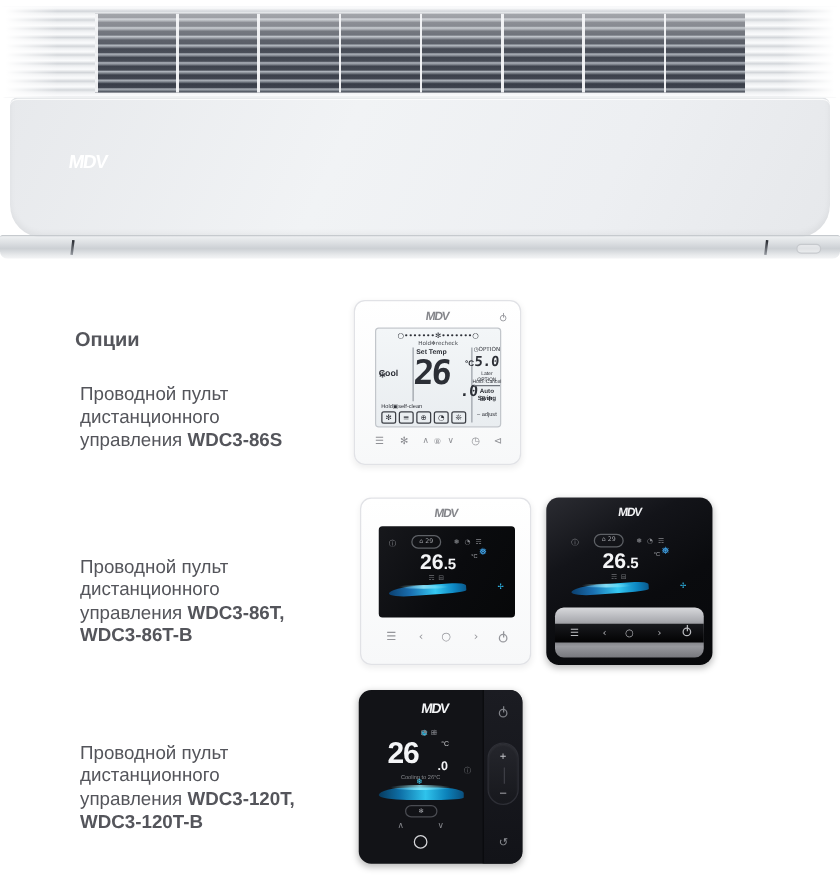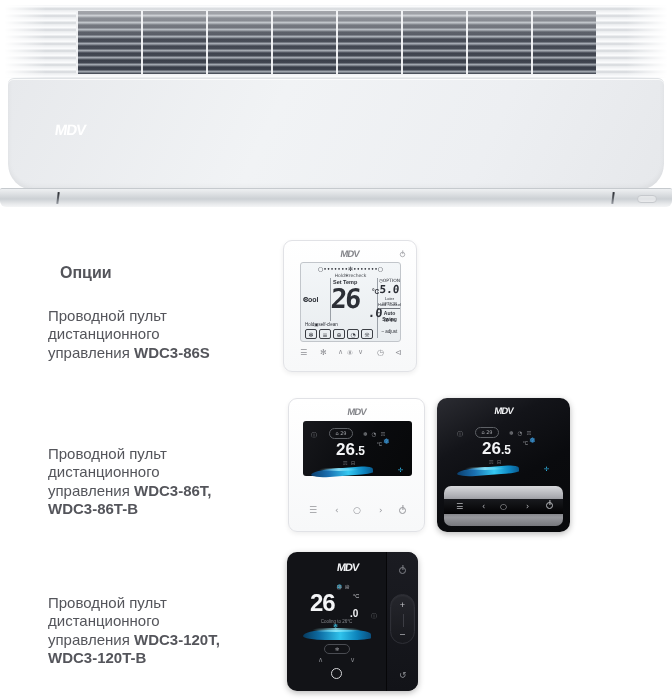--- a/index.html
+++ b/index.html
@@ -43,21 +43,21 @@
     background:linear-gradient(180deg,#eef0f2 0%,#dcdfe2 30%,#ccd0d4 55%,#e9ebed 85%,#f4f5f6 100%);
   }
   .slash { position:absolute; top:3px; width:2px; height:12px; transform:rotate(7deg);
     background:linear-gradient(180deg,#23262c,#9599a0); }
   .s1 { left:57px; } .s2 { left:612px; }
   .vent-btn { position:absolute; left:637px; top:6px; width:20px; height:8px;
     border:1px solid #c6c9cd; border-radius:4px; background:rgba(255,255,255,0.4); }
 
   
   .heading { position:absolute; left:60px; top:264px; font-size:16px; font-weight:bold; color:#54555b; }
-  .desc { position:absolute; left:48px; width:235px; margin:0; font-size:15px; line-height:18.5px;
+  .desc { position:absolute; left:64px; width:235px; margin:0; font-size:15px; line-height:18.5px;
     color:#54555b; white-space:pre-line; }
   .desc b { font-weight:bold; white-space:pre-line; }
   #desc1 { top:288px; } #desc2 { top:426px; } #desc3 { top:575px; }
 
   
   .device-white { position:absolute; background:linear-gradient(180deg,#ffffff,#f7f8f9);
     border:1px solid #e1e2e6; border-radius:9px; box-shadow:0 2px 5px rgba(0,0,0,0.07); }
   .t-logo { position:absolute; left:0; right:0; top:7px; text-align:center; font-size:10px; color:#85868b; }
   .t-logo .mdv { transform:skewX(-8deg) scale(0.95); }
   .pwr { display:inline-block; width:7px; height:7px; border:1.2px solid currentColor;
@@ -94,21 +94,21 @@
   .boxrow { left:4px; top:65.5px; display:flex; gap:2px; position:absolute; }
   .bx { position:static; width:12px; height:10px; border:1px solid #3b3e44; border-radius:2px;
     font-size:6px; line-height:9px; text-align:center; }
   .t1-btns { position:absolute; left:0; right:0; top:107px; height:14px; color:#8f9095; }
   .t1-btns span { position:absolute; font-size:8px; }
   .b-menu { left:16px; } .b-fan { left:36px; }
   .b-up { left:54px; font-size:7px !important; } .b-mid { left:63px; font-size:6.5px !important; top:1px; }
   .b-dn { left:74px; font-size:7px !important; } .b-tmr { left:93px; } .b-mode { left:111px; }
 
   
-  .tscreen { position:absolute; width:109px; height:55px; border-radius:3px; }
+  .tscreen { position:absolute; width:109px; height:73px; border-radius:3px; }
   .scr-bg { background:linear-gradient(120deg,#17181c 0%,#0a0b0e 55%,#070809 100%); }
   .tscreen * { position:absolute; }
   .inf { left:8px; top:10px; font-size:6px; color:#8d8f94; }
   .pill { left:26px; top:7px; width:24px; height:11px; border:1px solid #5e6166; border-radius:6px;
     font-size:5px; line-height:9px; text-align:center; color:#9fa1a6; }
   .stico { left:60px; top:10px; font-size:5.5px; letter-spacing:4px; color:#84868b; }
   .twrap { left:0; right:14px; top:19px; text-align:center; color:#f4f5f7; }
   .tbig { position:static; font-size:17px; font-weight:bold; }
   .tfrac { position:static; font-size:12px; font-weight:bold; }
   .tunit { left:74px; top:21px; font-size:4.5px; color:#9fa1a6; }

